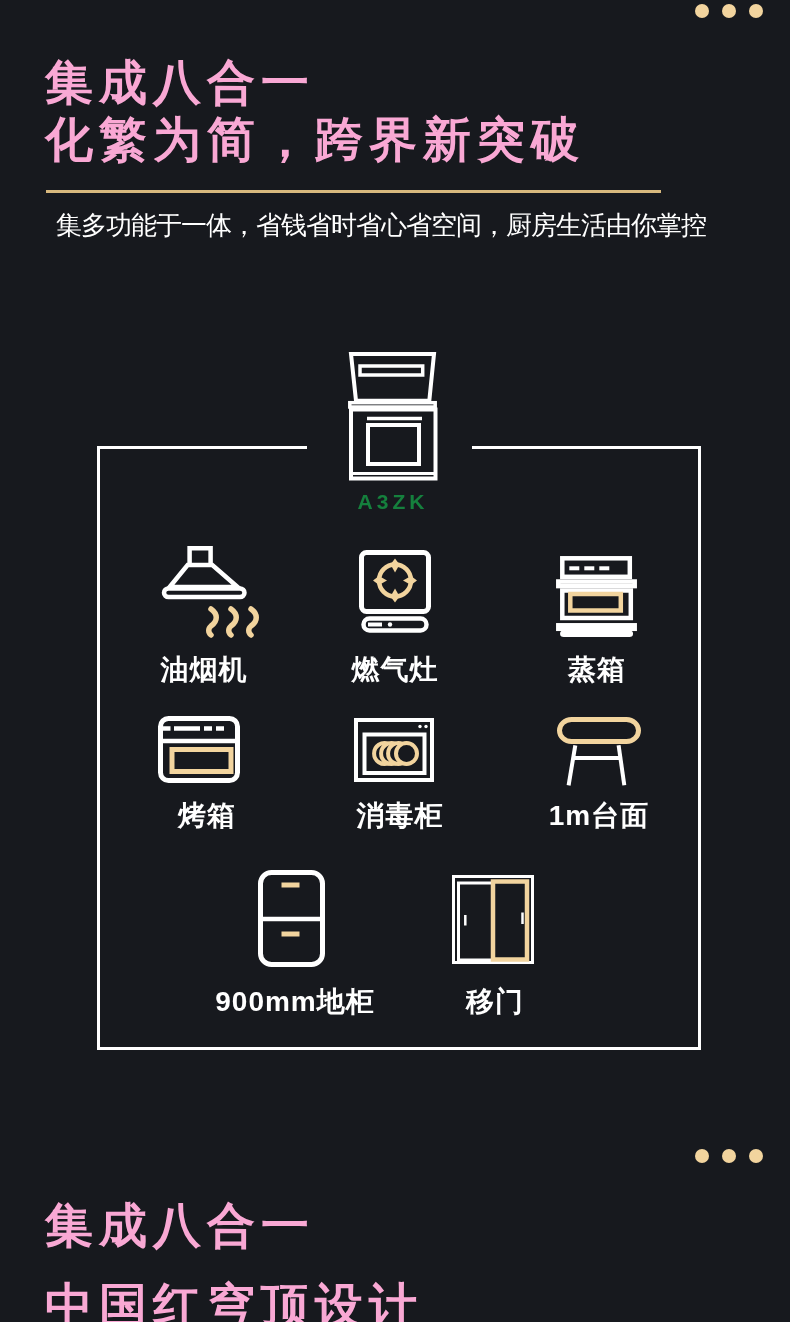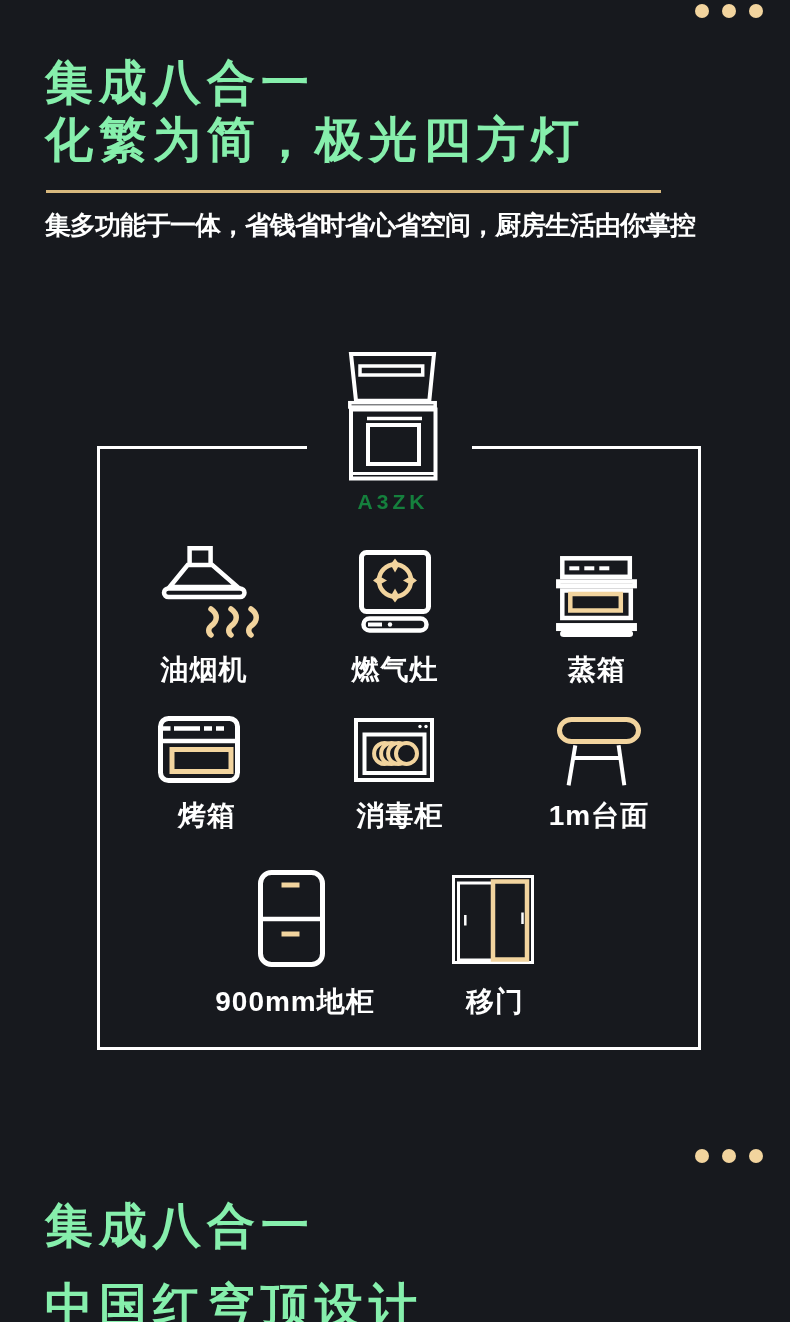--- a/index.html
+++ b/index.html
@@ -5,44 +5,44 @@
   html,body{margin:0;padding:0;}
   body{
     width:790px;height:1322px;position:relative;overflow:hidden;
     background:#17191e;
     font-family:"Liberation Sans","DejaVu Sans",sans-serif;
     color:#ffffff;
   }
   .abs{position:absolute;}
   .dots{display:flex;gap:13px;}
   .dot{width:14px;height:14px;border-radius:50%;background:#f2d49e;}
-  .h1{font-size:48px;font-weight:bold;letter-spacing:6px;line-height:57px;color:#86efac;white-space:nowrap;}
+  .h1{font-size:48px;font-weight:bold;letter-spacing:6px;line-height:57px;color:#f9a8d4;white-space:nowrap;}
   .divider{height:3px;background:#d8b97e;}
-  .subtitle{font-size:26px;font-weight:bold;letter-spacing:-1px;color:#fff;white-space:nowrap;}
+  .subtitle{font-size:26px;font-weight:normal;letter-spacing:-1px;color:#fff;white-space:nowrap;margin-left:11px;}
   .frame{border:3px solid #ffffff;}
   .gapcover{background:#17191e;}
   .model{font-size:21px;font-weight:600;letter-spacing:4px;color:#15803d;text-align:center;}
   .itemlabel{
     font-size:28px;font-weight:bold;color:#fff;white-space:nowrap;
     transform:translateX(-50%);letter-spacing:1px;
   }
   svg{display:block;overflow:visible;}
 </style>
 </head>
 <body>
 
 <div class="abs dots" style="left:695px;top:4px;">
   <span class="dot"></span>
   <span class="dot"></span>
   <span class="dot"></span>
 </div>
 
 <div class="abs h1" style="left:45px;top:54px;">
   <div>集成八合一</div>
-  <div>化繁为简，极光四方灯</div>
+  <div>化繁为简，跨界新突破</div>
 </div>
 
 <div class="abs divider" style="left:46px;top:190px;width:615px;"></div>
 
 <div class="abs subtitle" style="left:45px;top:208px;">集多功能于一体，省钱省时省心省空间，厨房生活由你掌控</div>
 
 <div class="abs frame" style="left:97px;top:446px;width:598px;height:598px;"></div>
 <div class="abs gapcover" style="left:307px;top:443px;width:165px;height:10px;"></div>
 
 <svg class="abs" style="left:349px;top:352px;" width="88" height="131" viewBox="0 0 88 131">

